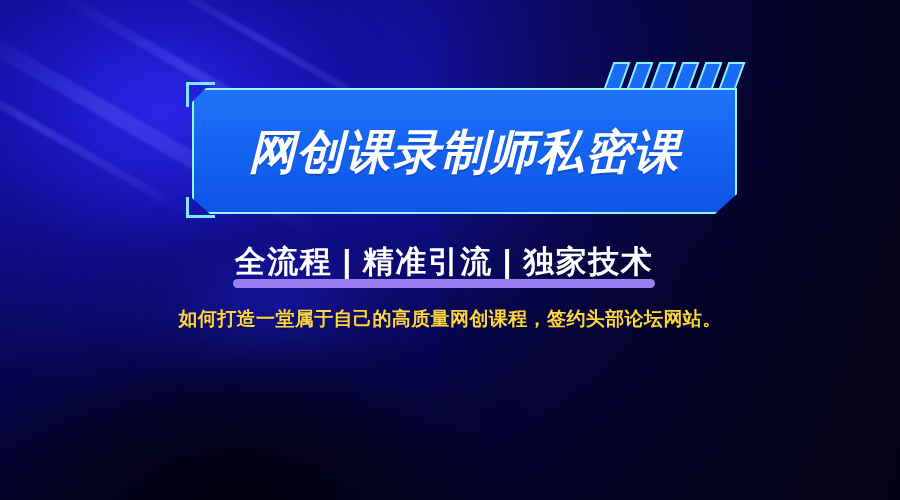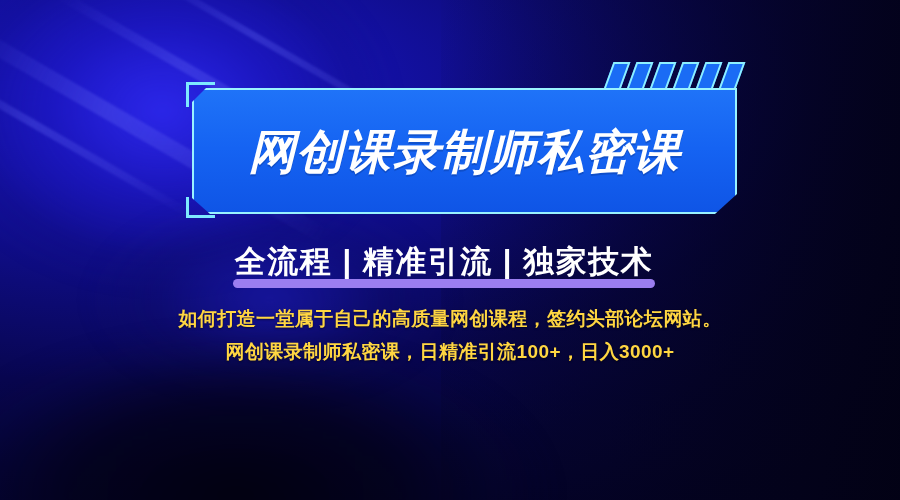--- a/index.html
+++ b/index.html
@@ -259,15 +259,14 @@
   </div>
 
   <div class="subtitle-wrap">
     <div class="subtitle">
       <span>全流程 | 精准引流 | 独家技术</span>
       <span class="ul"></span>
     </div>
   </div>
 
   <div class="desc l1">如何打造一堂属于自己的高质量网创课程，签约头部论坛网站。</div>
-  <div class="desc l2">网创课录制师私密课，日精准引流100+，日入3000+</div>
 
 </div>
 
 </body></html>

